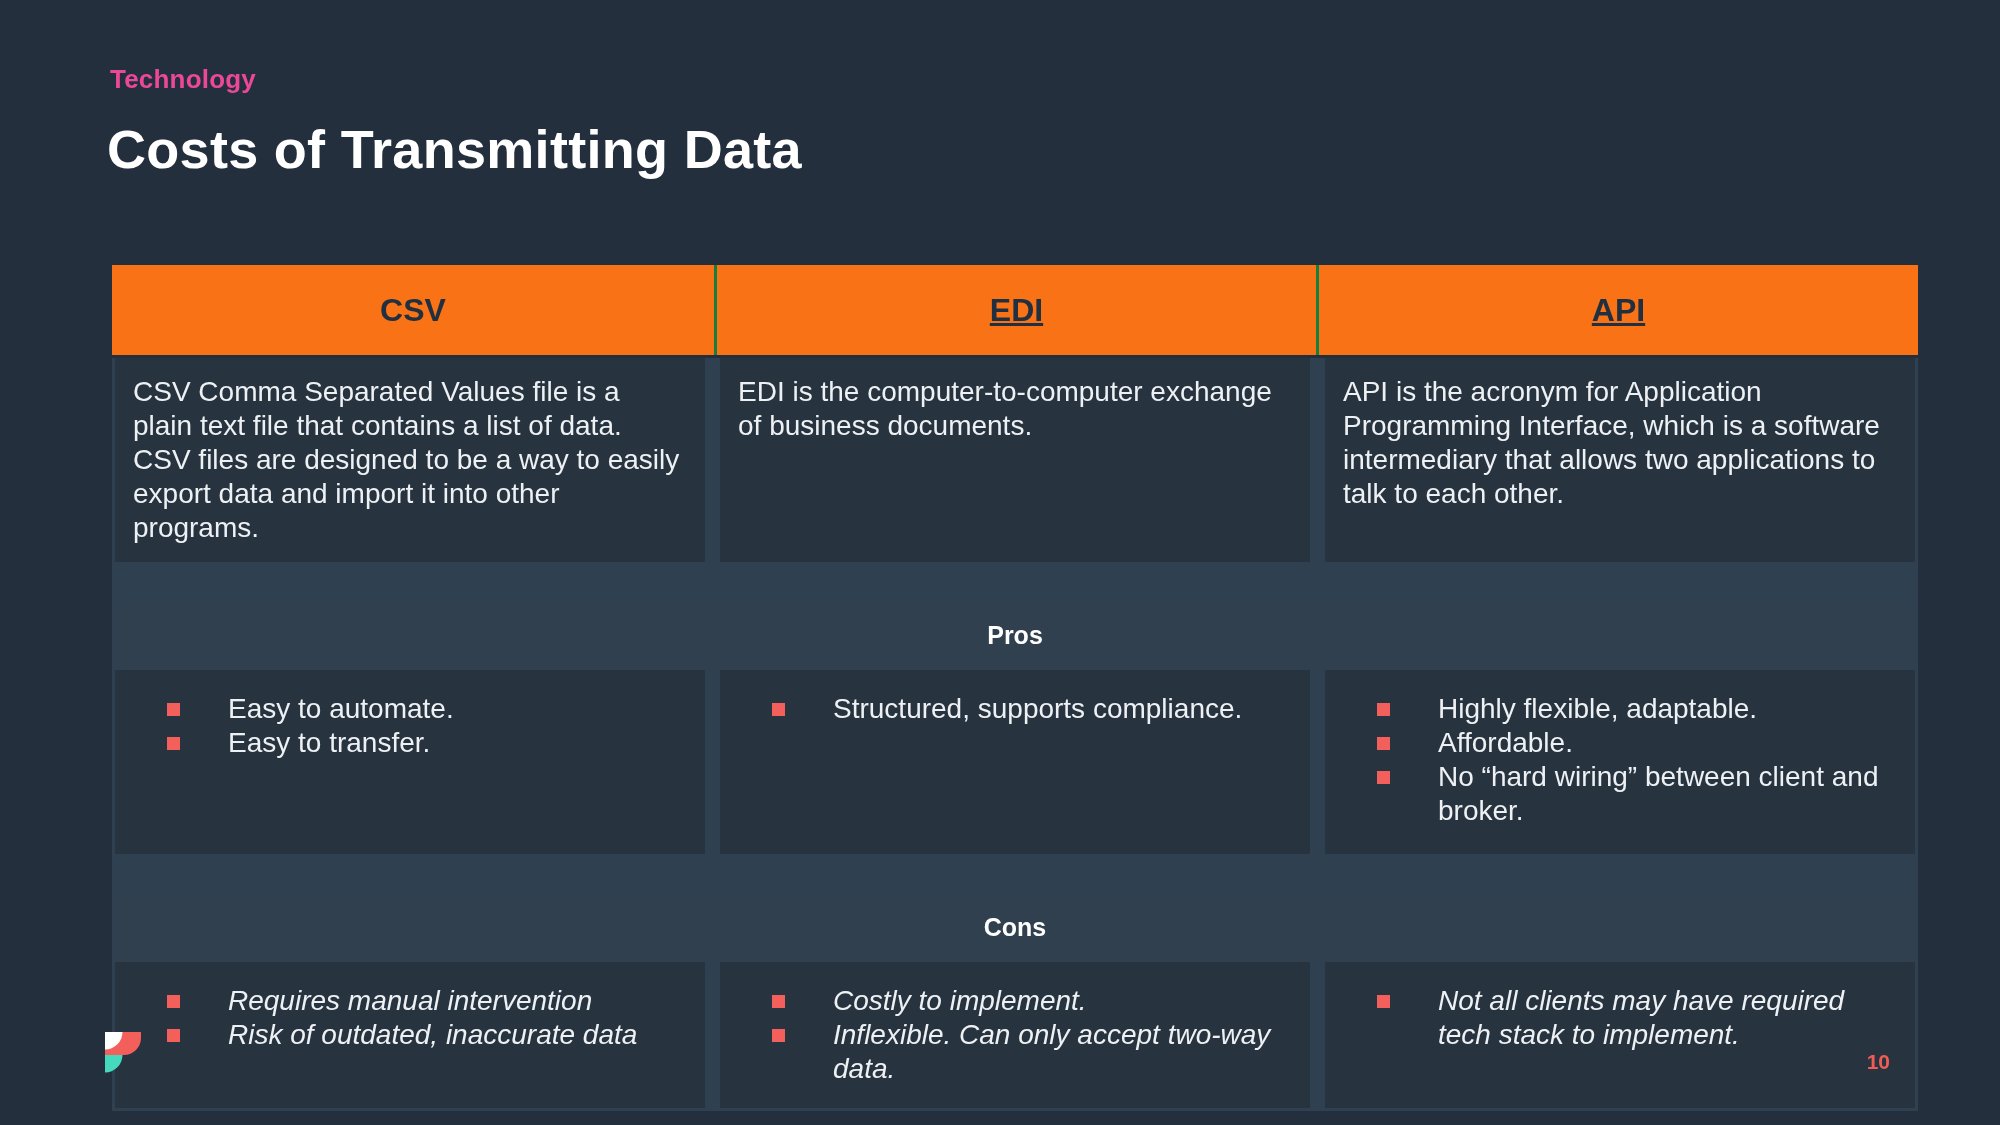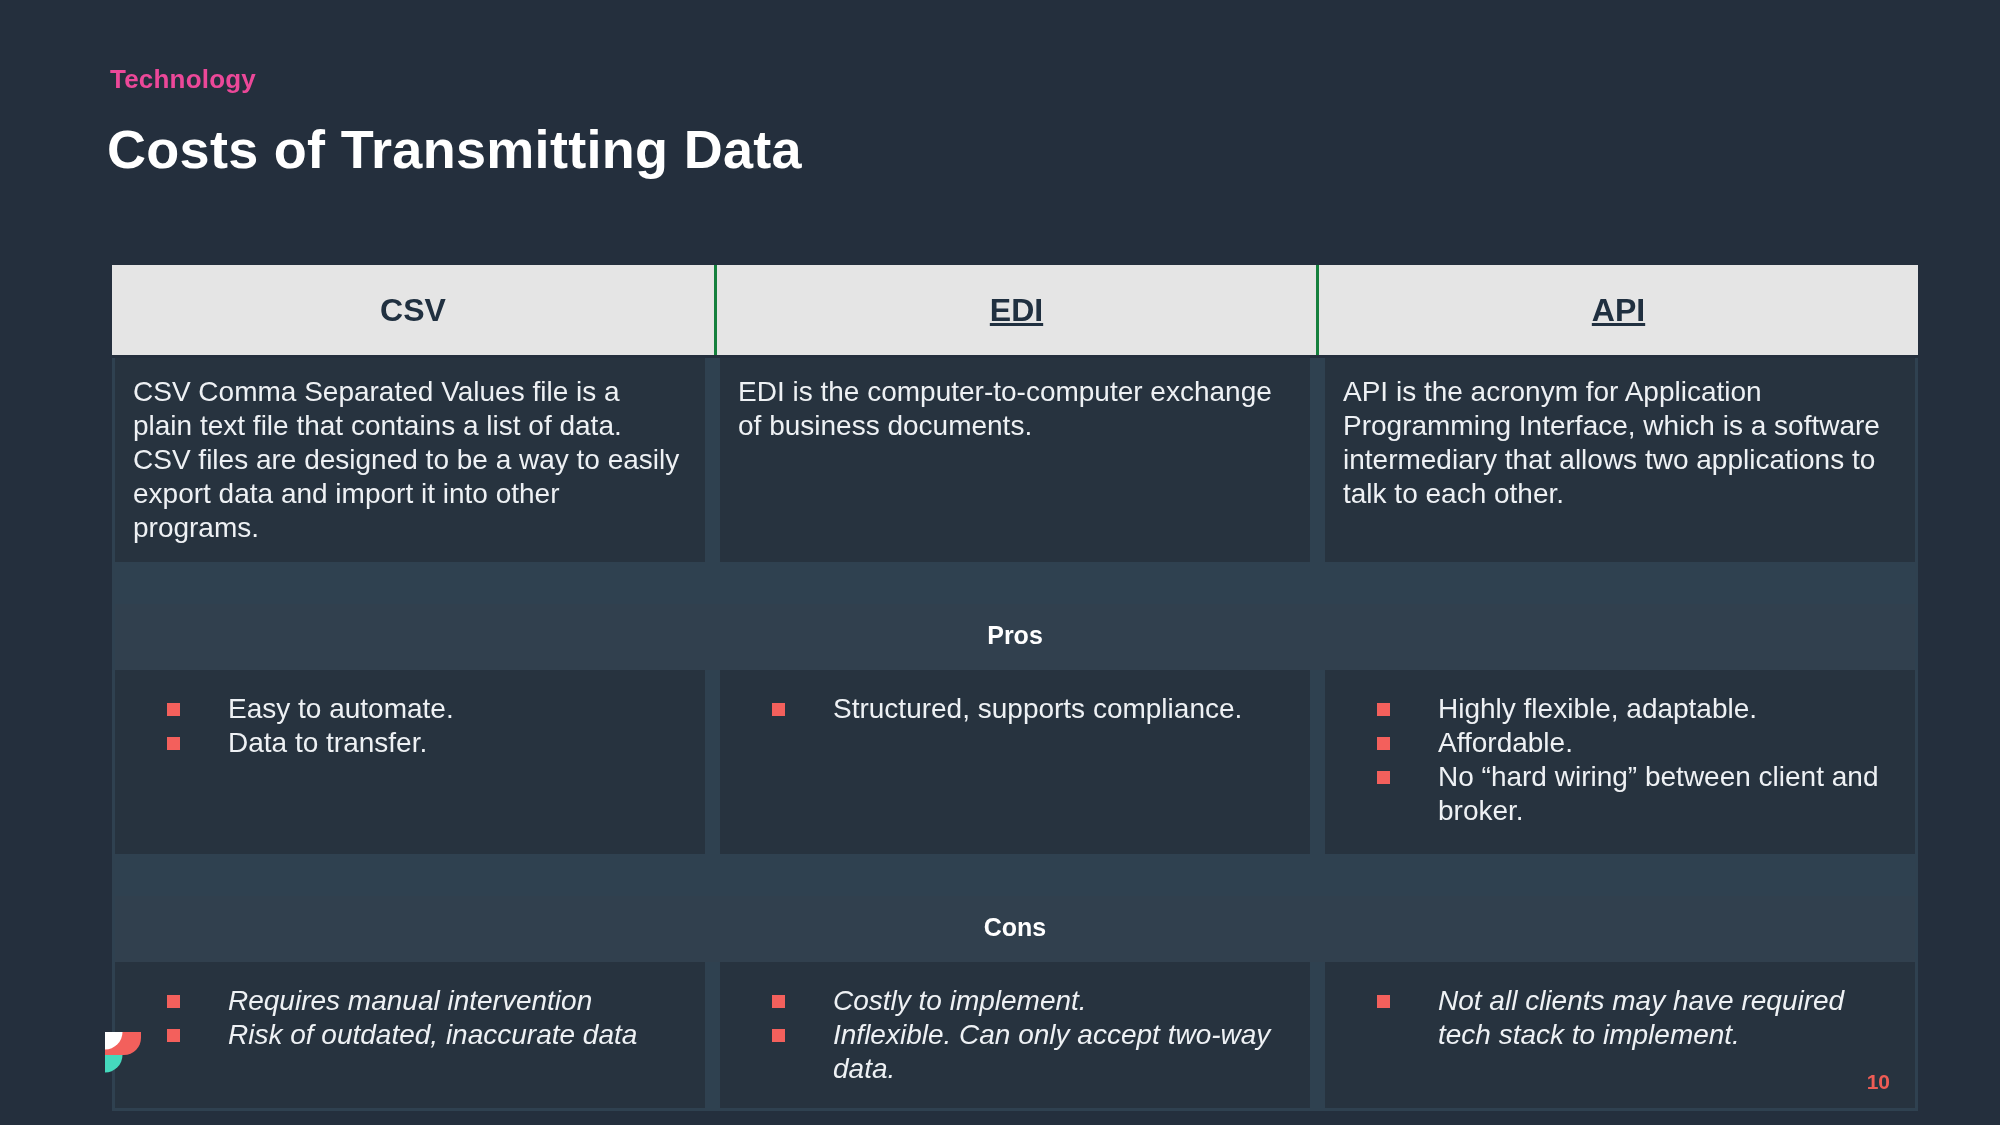--- a/index.html
+++ b/index.html
@@ -24,21 +24,21 @@
   }
 
   .table {
     position:absolute; left:112px; top:265px; width:1806px;
   }
   .header-row {
     display:grid; grid-template-columns:1fr 1fr 1fr;
     height:90px;
   }
   .th {
-    background:#e5e5e5; color:#203040;
+    background:#f97316; color:#203040;
     font-size:32px; font-weight:bold;
     display:flex; align-items:center; justify-content:center;
   }
   .th + .th { border-left:3px solid #15803d;text-decoration:underline; }
 
   .tbody {
     border:3px solid #2f4150; border-top:none;
     background:#2f4150;
     margin-top:3px;
   }
@@ -72,21 +72,21 @@
     flex-shrink:0; margin-top:11px;
   }
   ul.bullets .bullet-text { margin-left:48px; }
 
   .logo {
     position:absolute; left:105px; top:1032px;
     width:36px; height:50px;
   }
   .page-number {
     position:absolute; right:110px; top:1050px;
-    color:#ee5c55; font-size:21px; font-weight:bold;margin-top:20px;
+    color:#ee5c55; font-size:21px; font-weight:bold;
   }
 </style>
 </head>
 <body>
 
 <div class="slide">
 
   <div class="eyebrow">Technology</div>
   <div class="title">Costs of Transmitting Data</div>
 
@@ -110,21 +110,21 @@
 
       <div class="grid-row pros-row">
         <div class="td">
           <ul class="bullets">
             <li>
                 <span class="bullet"></span>
                 <span class="bullet-text">Easy to automate.</span>
               </li>
             <li>
                 <span class="bullet"></span>
-                <span class="bullet-text">Data to transfer.</span>
+                <span class="bullet-text">Easy to transfer.</span>
               </li>
           </ul>
         </div>
         <div class="td">
           <ul class="bullets">
             <li>
                 <span class="bullet"></span>
                 <span class="bullet-text">Structured, supports compliance.</span>
               </li>
           </ul>

